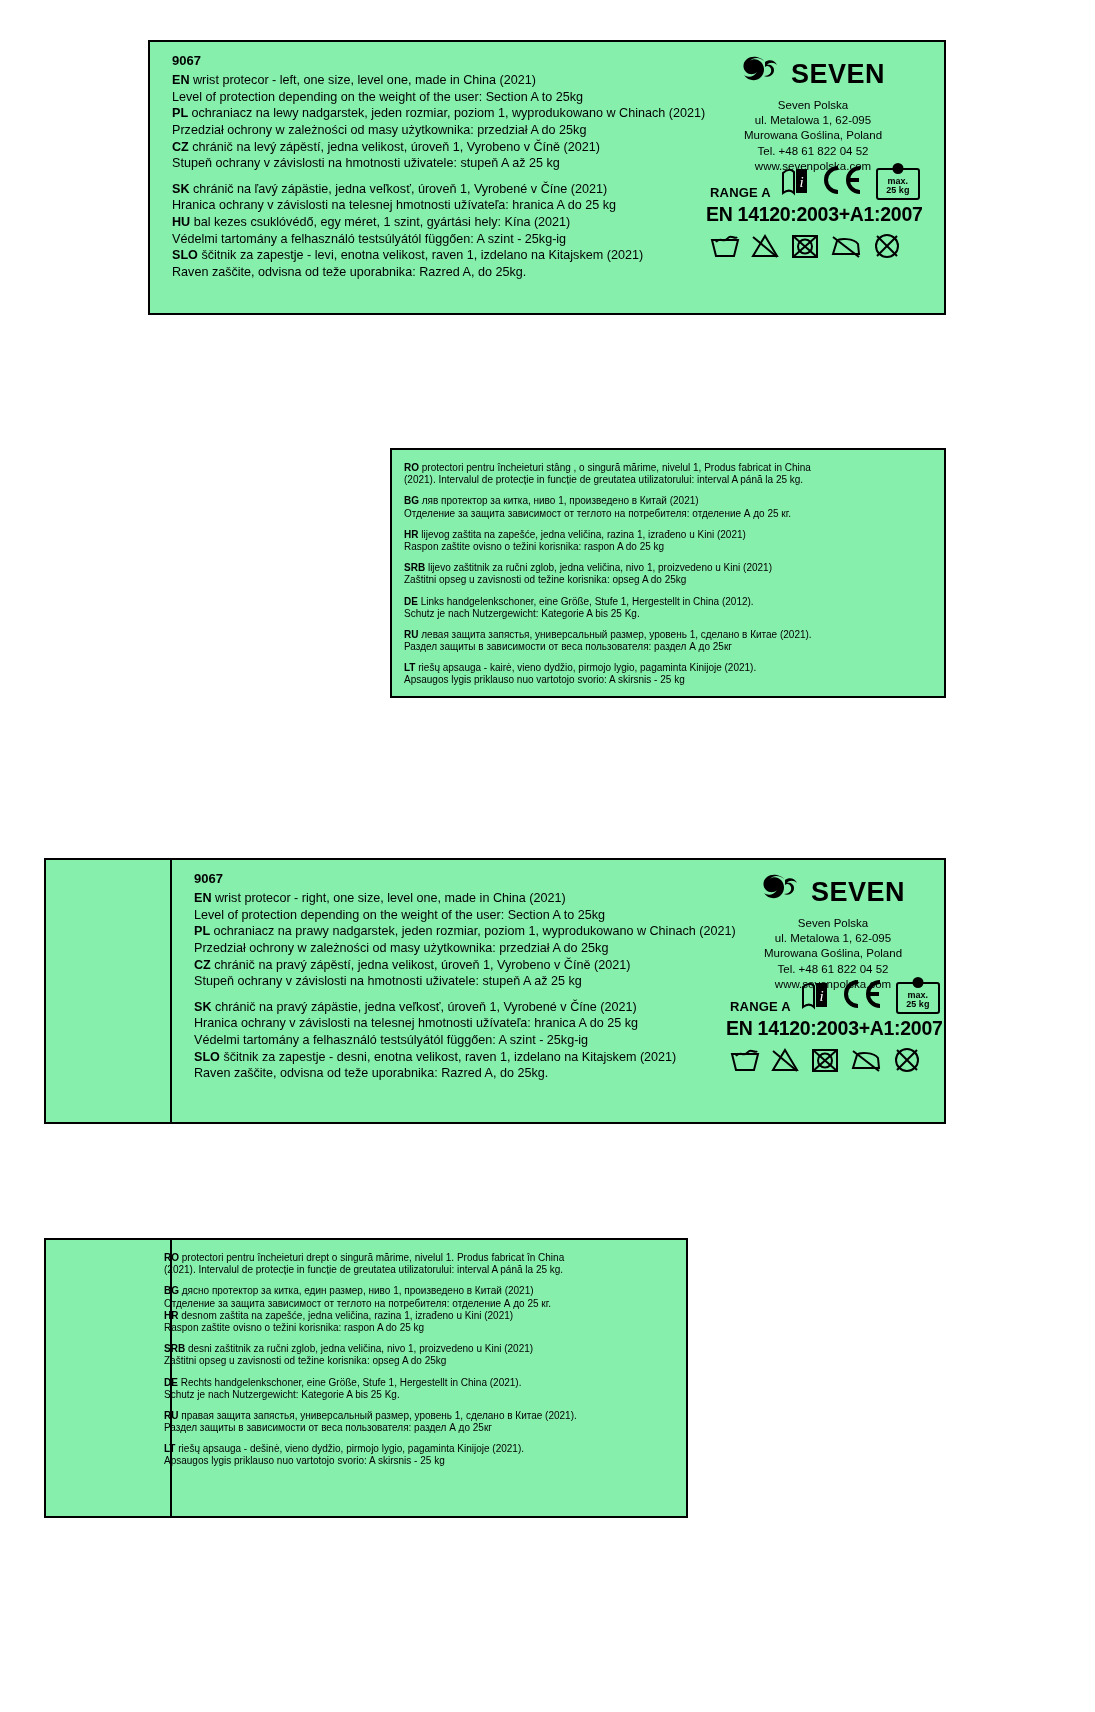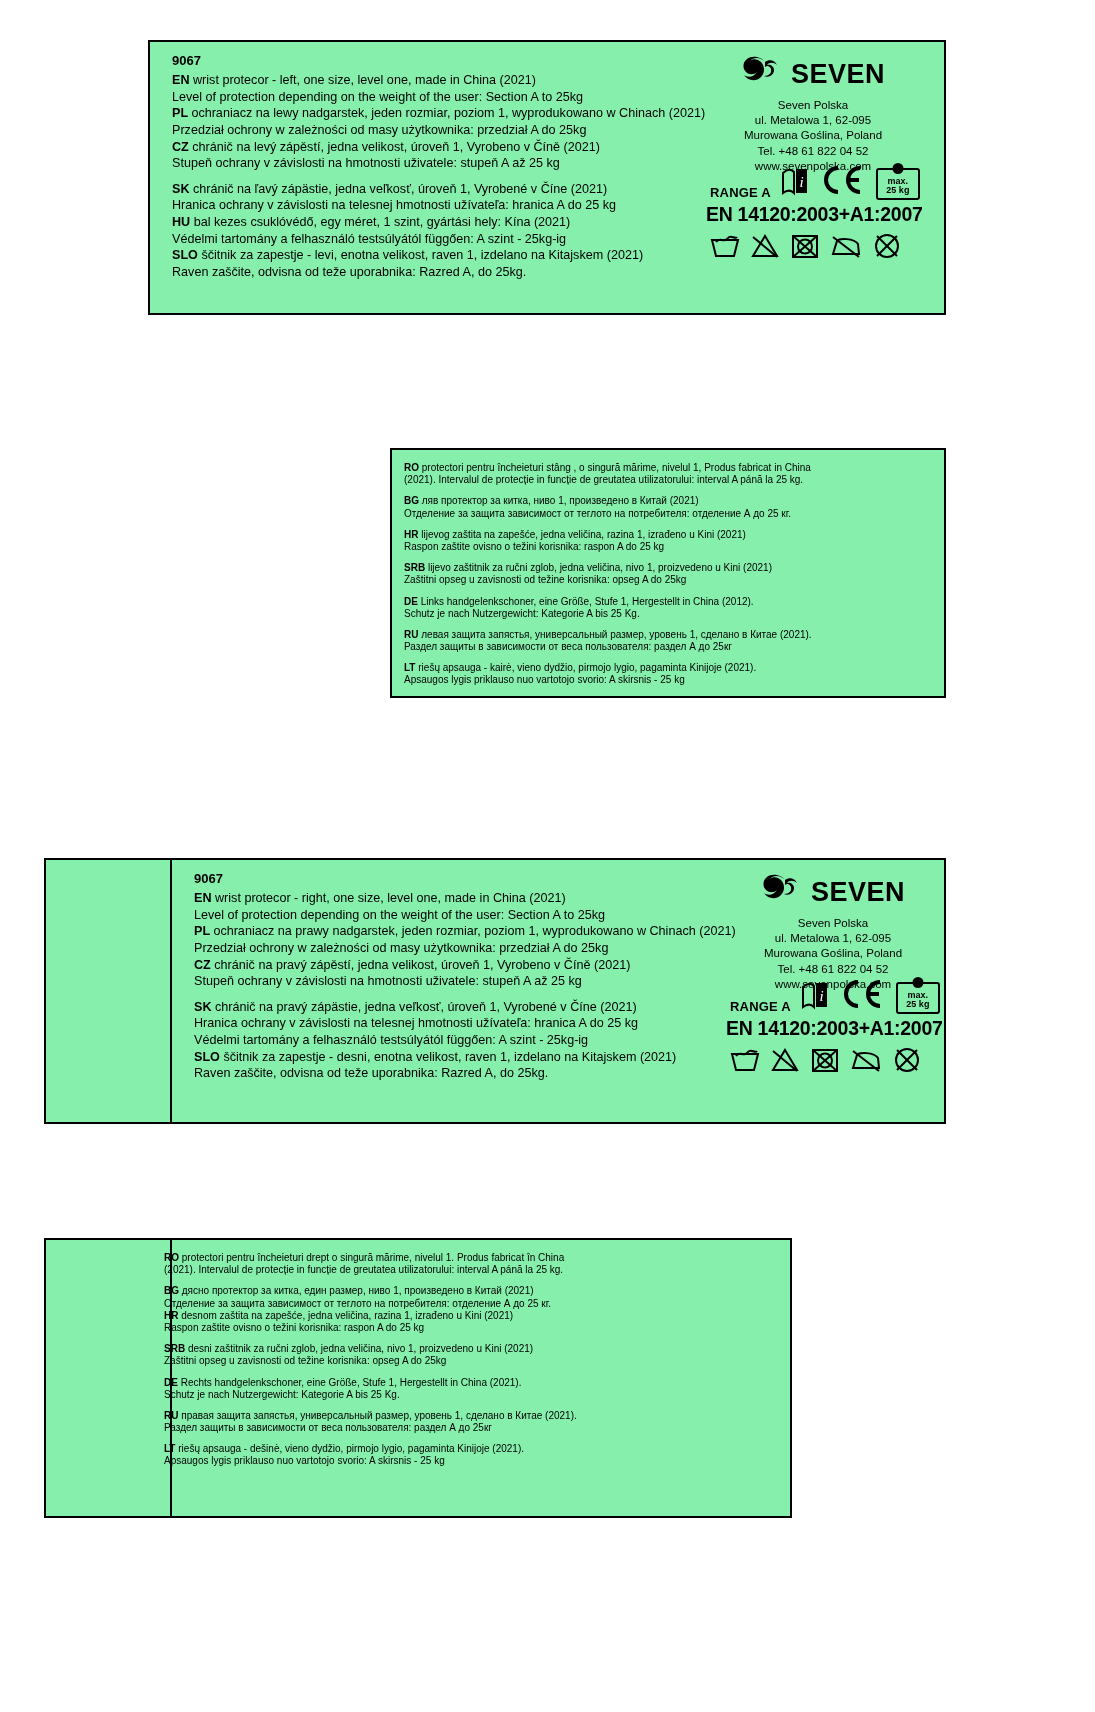--- a/index.html
+++ b/index.html
@@ -102,21 +102,21 @@
     gap: 10px;
   }
   #label1 .care-row { left: 560px; top: 190px; }
   #label3 .care-row { left: 684px; top: 186px; }
 
   
   #label2 {
     left: 390px; top: 448px; width: 556px; height: 250px;
   }
   #label4 {
-    left: 44px; top: 1238px; width: 748px; height: 280px;
+    left: 44px; top: 1238px; width: 644px; height: 280px;
   }
   .trans-text {
     position: absolute;
     top: 12px;
     font-size: 10px;
     line-height: 1.22;
   }
   #label2 .trans-text { left: 12px; right: 10px; }
   #label4 .trans-text { left: 118px; right: 10px; }
   .tline { margin: 0; }

